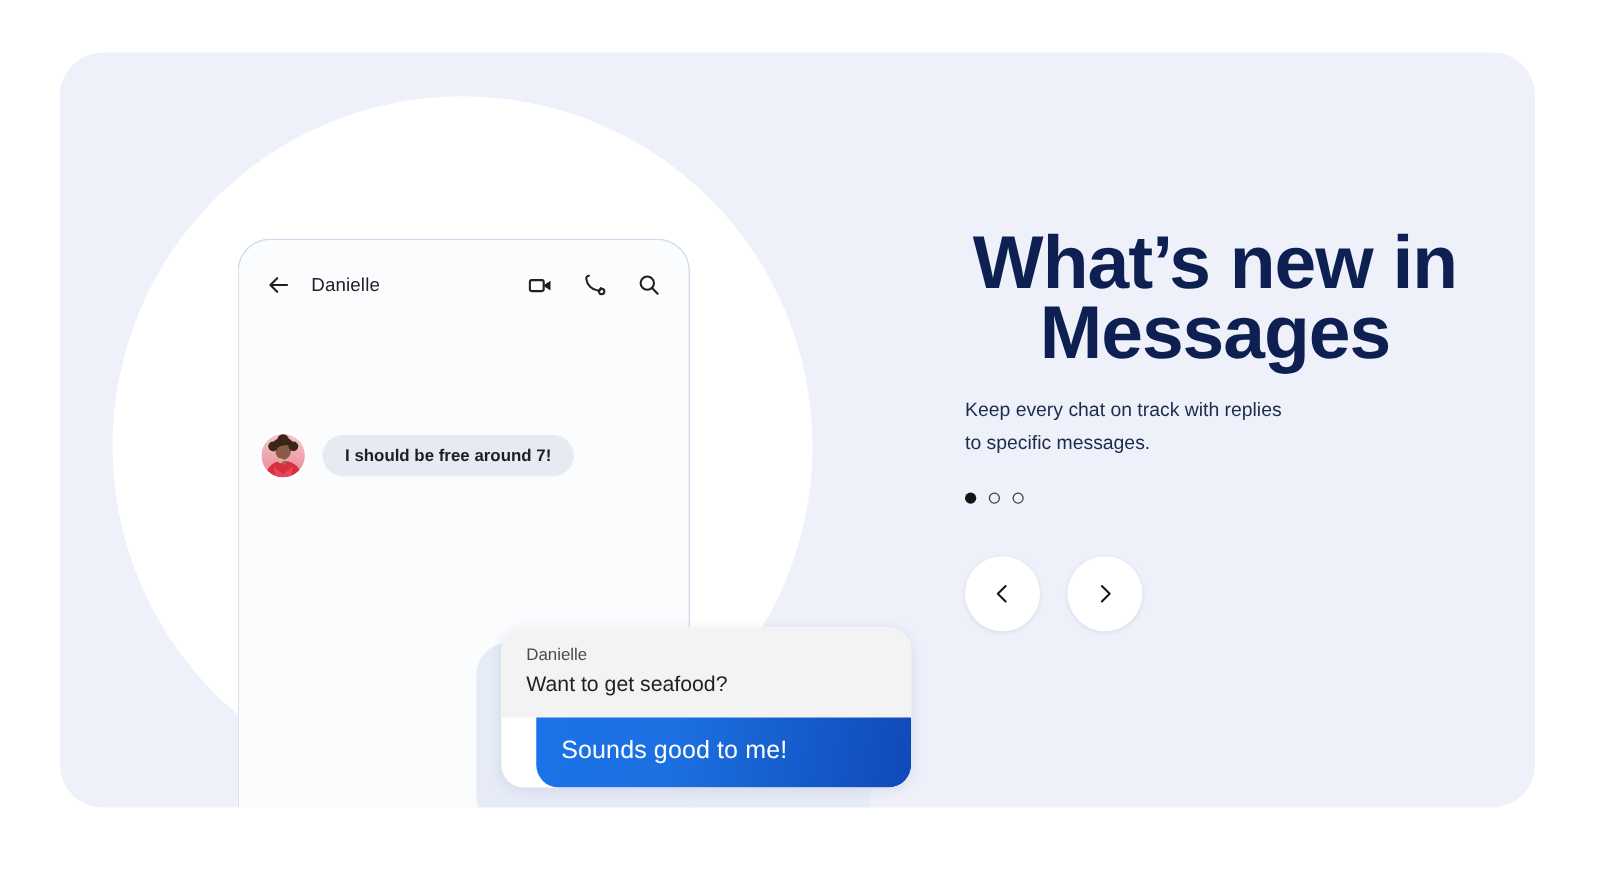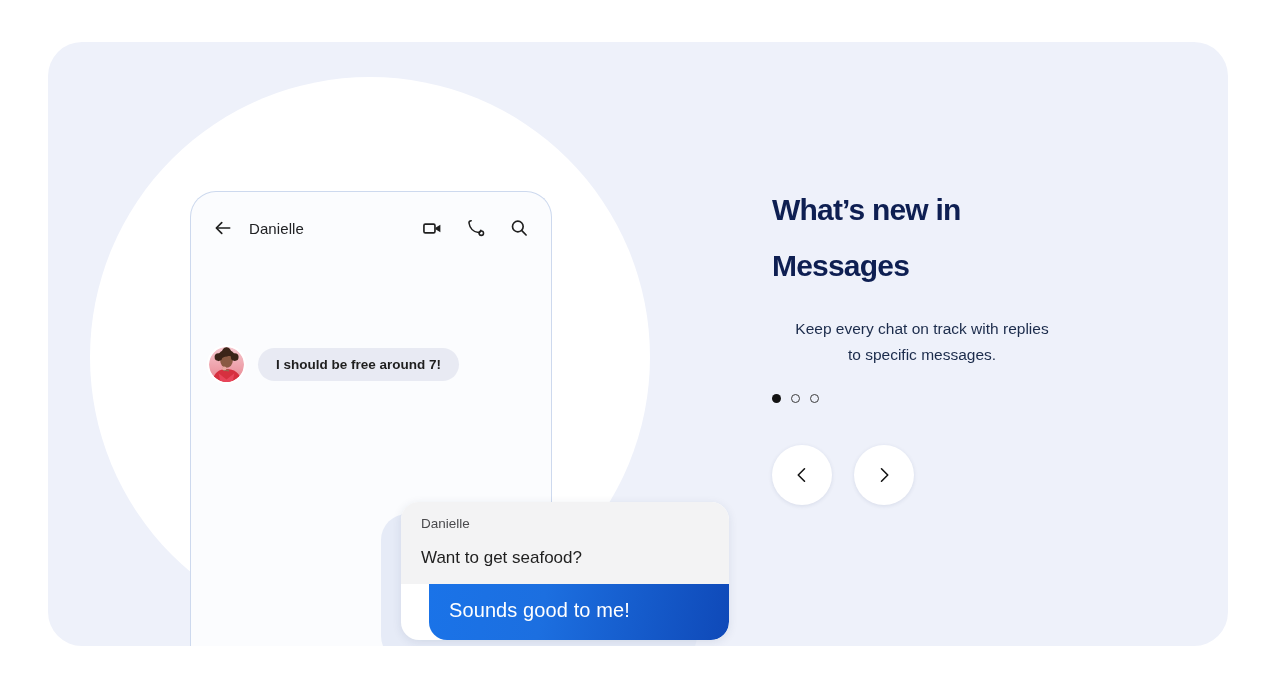--- a/index.html
+++ b/index.html
@@ -163,21 +163,21 @@
   }
   #quoted-sender {
     font-size: 13.5px;
     color: #4a4a4d;
     line-height: 1.35;
   }
   #quoted-text {
     font-size: 17px;
     color: #1f1f1f;
     line-height: 1.35;
-    margin-top: 14px;
+    margin-top: 4px;
   }
 
   #reply-bubble {
     background: linear-gradient(100deg, #1a73e8 0%, #1c6fe0 38%, #0f49b8 100%);
     padding: 14px 20px 17px 20px;
     border-bottom-left-radius: 18px;
     border-bottom-right-radius: 18px;
     margin-left: 28px;
   }
   #reply-bubble-text {
@@ -189,37 +189,37 @@
 
   
   #content-panel {
     position: absolute;
     left: 724px;
     top: 140px;
     width: 400px;
   }
 
   #headline {
-    font-size: 30px;
+    font-size: 60px;
     line-height: 56px;
     font-weight: bold;
     color: #0e1f52;
     letter-spacing: -0.8px;
     margin: 0;
     white-space: pre-line;
+    text-align: center;
   }
 
   #subhead {
     margin: 22px 0 1px 0;
     font-size: 15.5px;
     line-height: 26px;
     color: #1b2b4b;
     white-space: pre-line;
     max-width: 300px;
-    text-align: center;
   }
 
   #carousel-dots {
     margin-top: 26px;
     display: flex;
     align-items: center;
     gap: 10px;
   }
   .dot {
     width: 9px;

